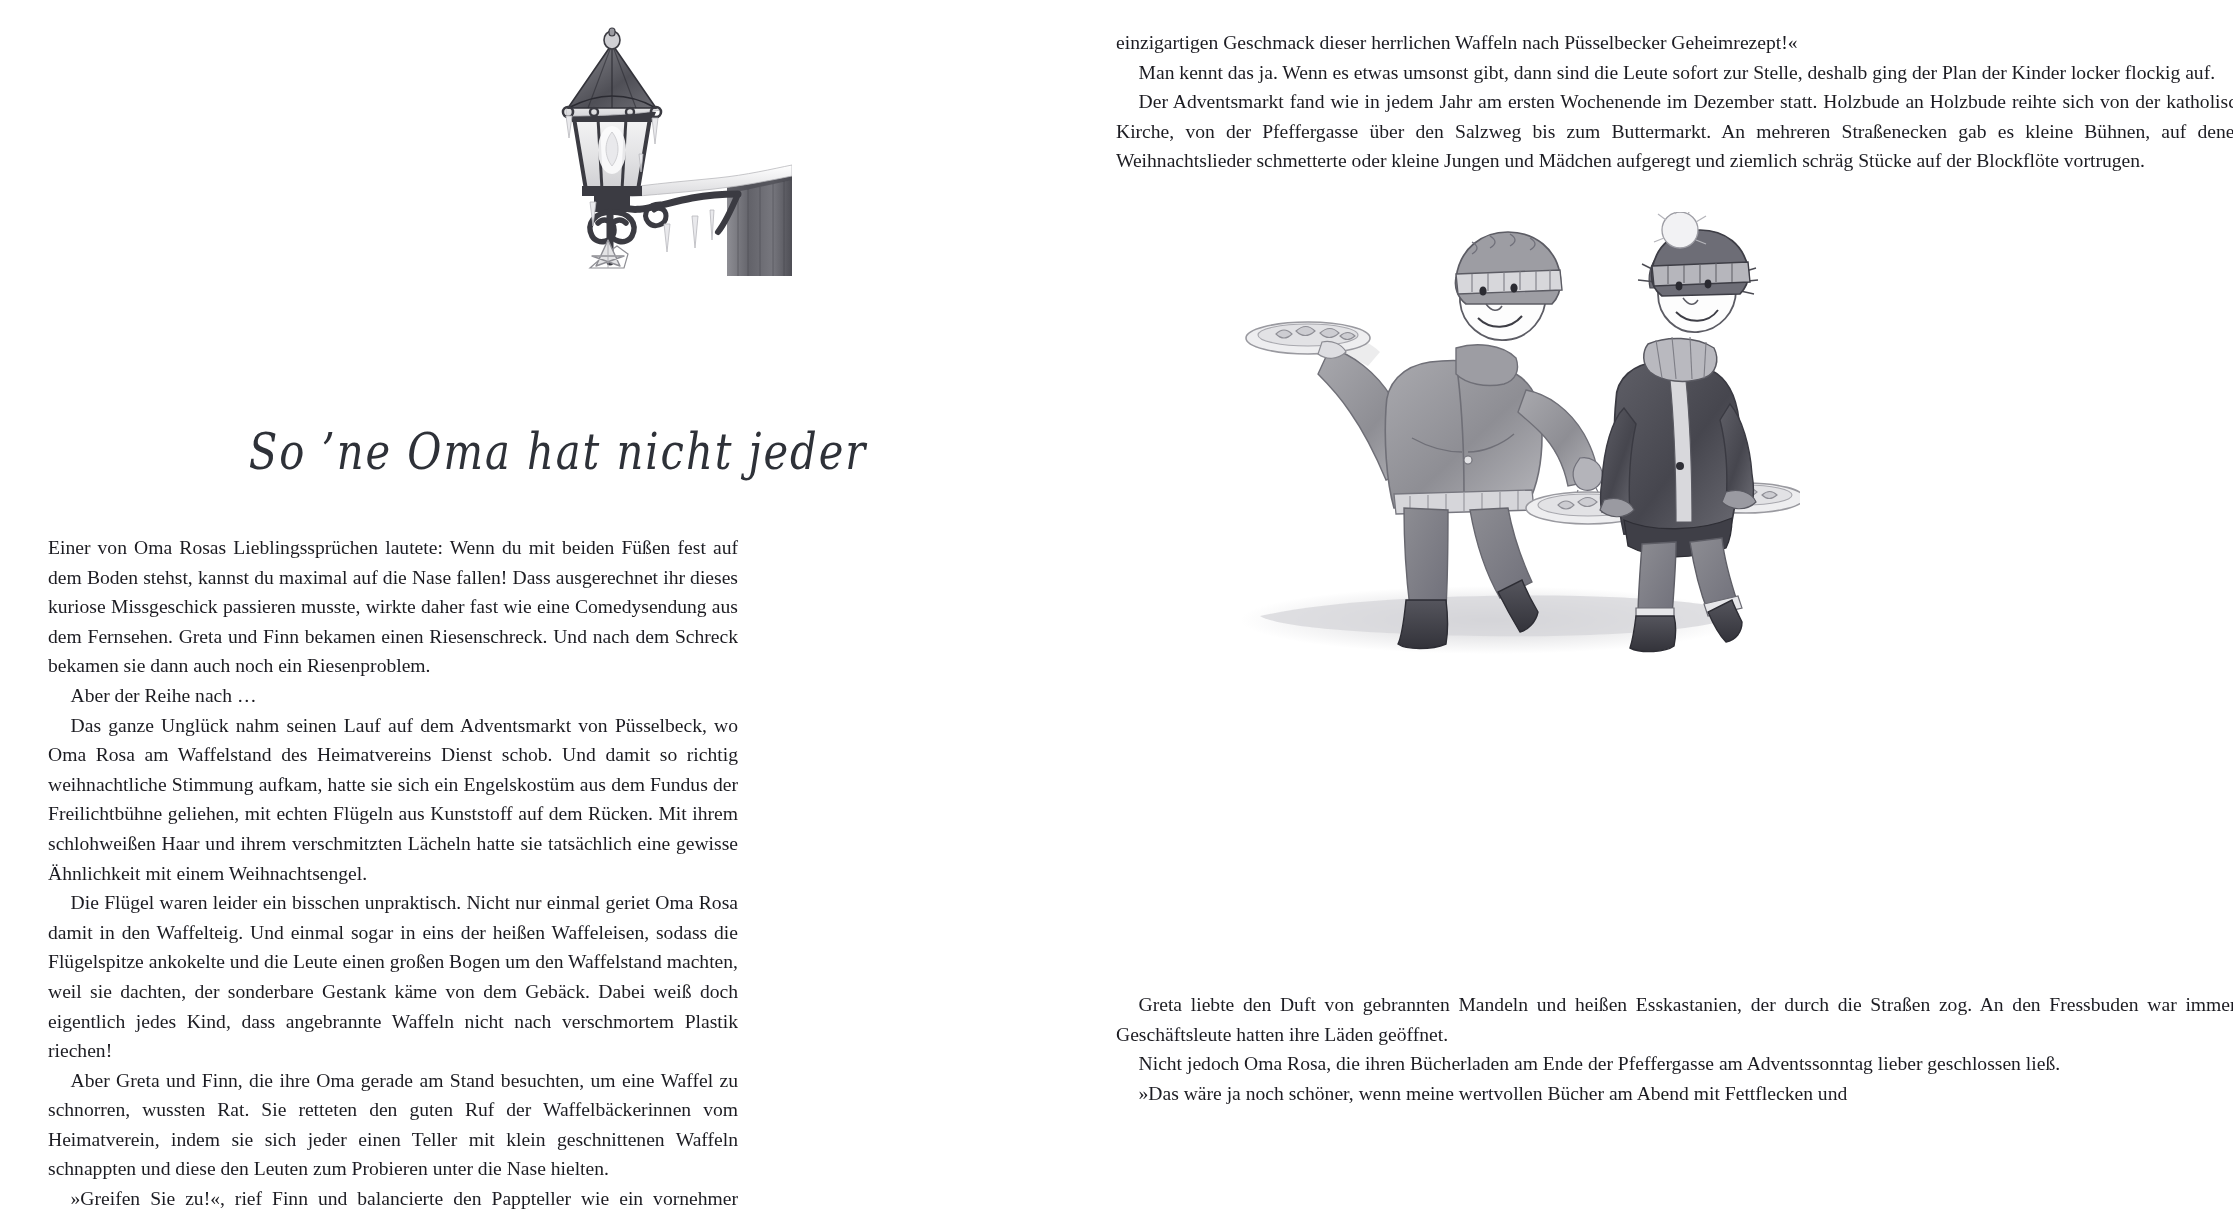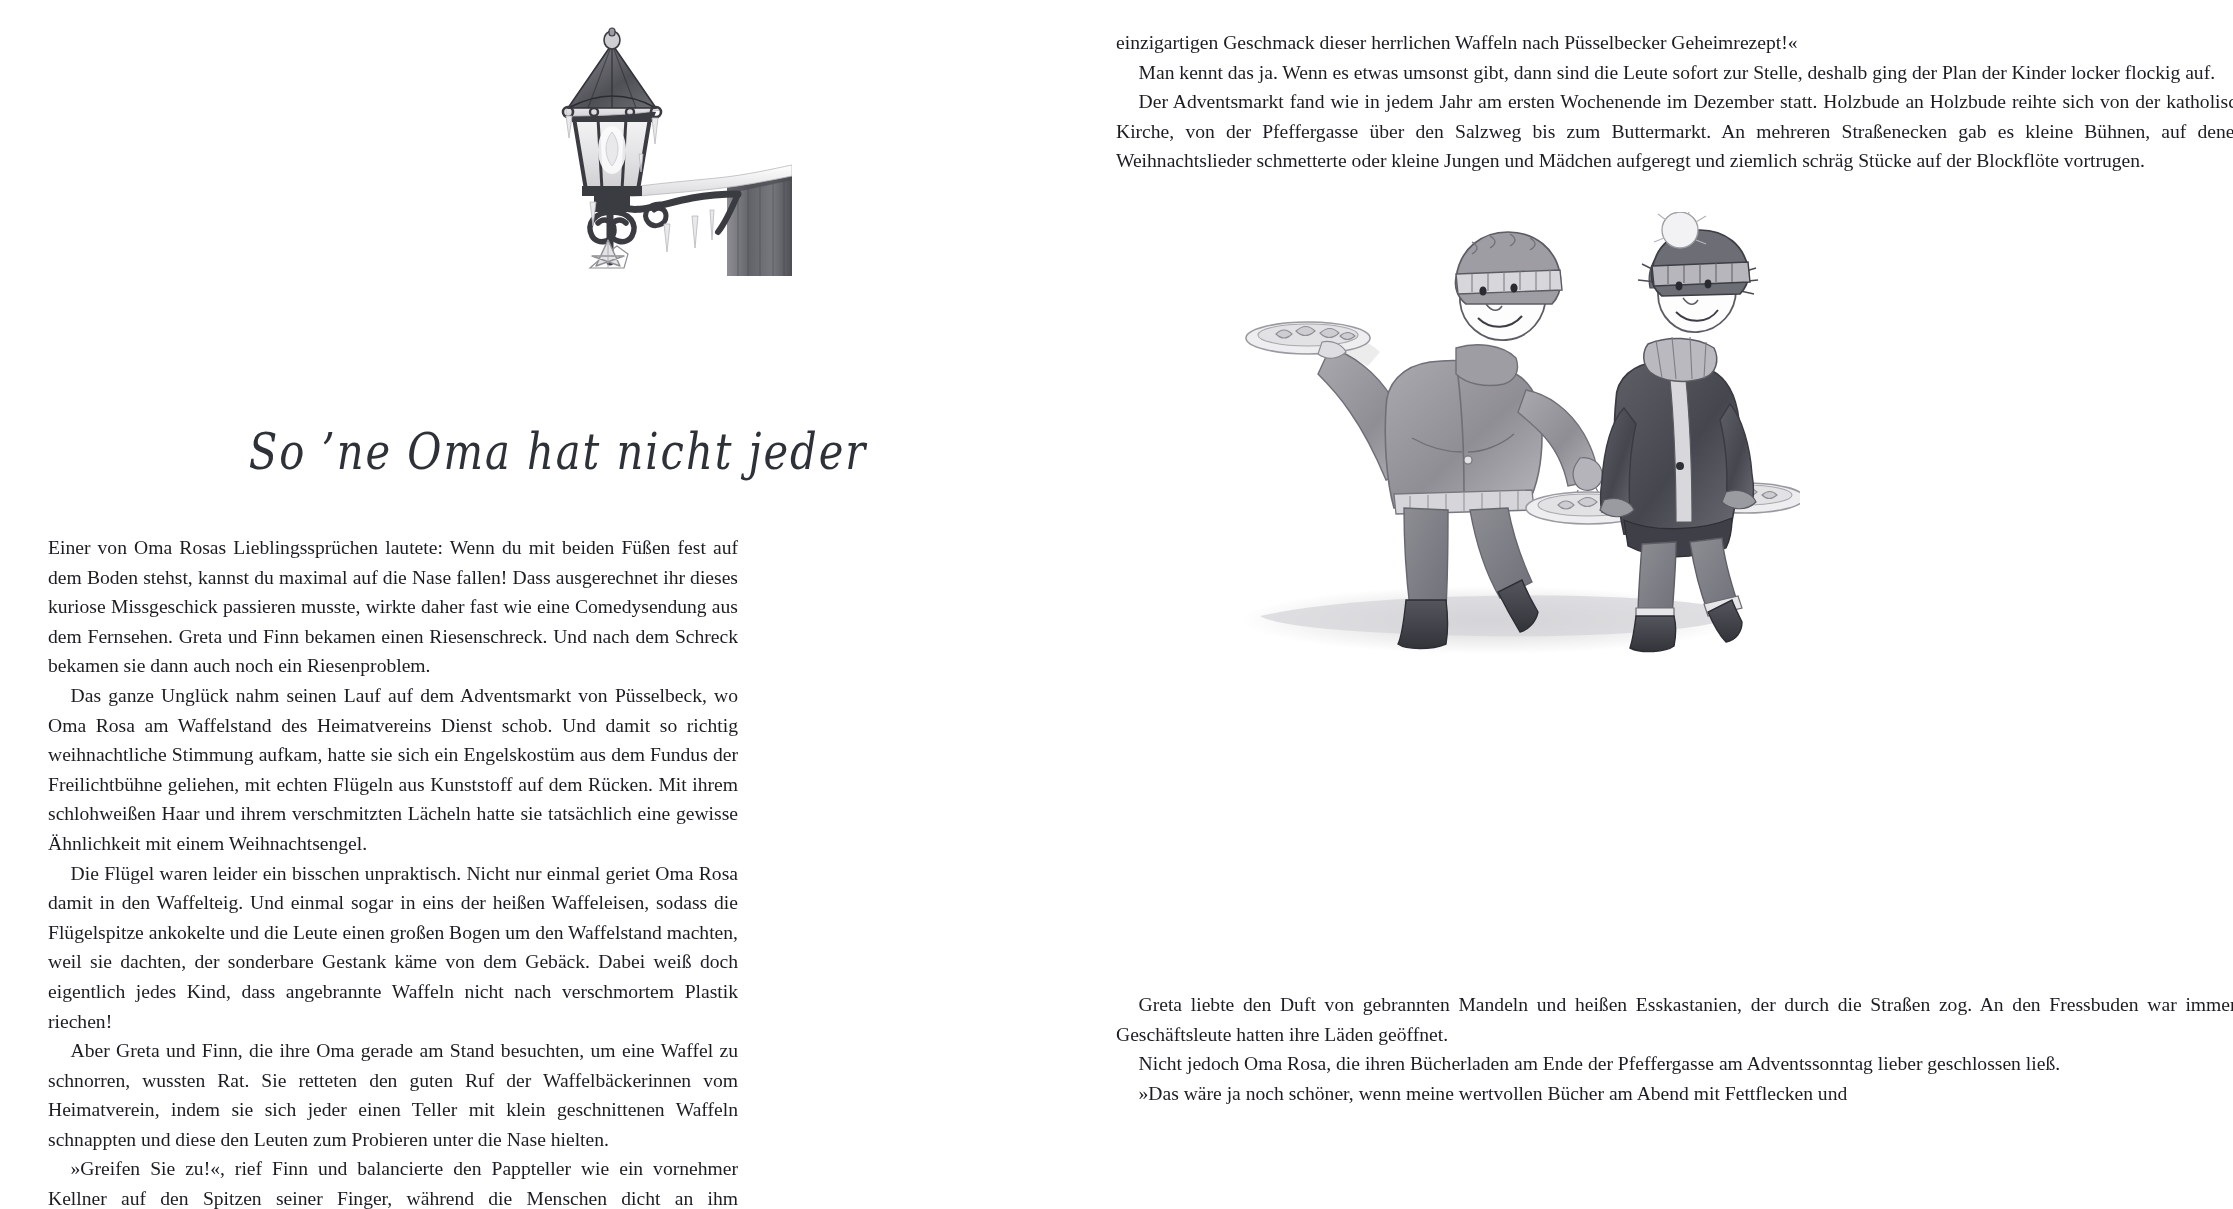--- a/index.html
+++ b/index.html
@@ -161,20 +161,21 @@
         </g>
       </svg>
     </div>
 
     <div class="chapter-title">
       <span class="t">So ’ne Oma hat nicht jeder</span>
     </div>
 
     <div class="col left-col">
       <p>Einer von Oma Rosas Lieblingssprüchen lautete: Wenn du mit beiden Füßen fest auf dem Boden stehst, kannst du maximal auf die Nase fallen! Dass ausgerechnet ihr dieses kuriose Missgeschick passieren musste, wirkte daher fast wie eine Comedysendung aus dem Fernsehen. Greta und Finn bekamen einen Riesenschreck. Und nach dem Schreck bekamen sie dann auch noch ein Riesenproblem.</p>
+      <p class="ind">Aber der Reihe nach …</p>
       <p class="ind">Das ganze Unglück nahm seinen Lauf auf dem Adventsmarkt von Püsselbeck, wo Oma Rosa am Waffelstand des Heimatvereins Dienst schob. Und damit so richtig weihnachtliche Stimmung aufkam, hatte sie sich ein Engelskostüm aus dem Fundus der Freilichtbühne geliehen, mit echten Flügeln aus Kunststoff auf dem Rücken. Mit ihrem schlohweißen Haar und ihrem verschmitzten Lächeln hatte sie tatsächlich eine gewisse Ähnlichkeit mit einem Weihnachtsengel.</p>
       <p class="ind">Die Flügel waren leider ein bisschen unpraktisch. Nicht nur einmal geriet Oma Rosa damit in den Waffelteig. Und einmal sogar in eins der heißen Waffeleisen, sodass die Flügelspitze ankokelte und die Leute einen großen Bogen um den Waffelstand machten, weil sie dachten, der sonderbare Gestank käme von dem Gebäck. Dabei weiß doch eigentlich jedes Kind, dass angebrannte Waffeln nicht nach verschmortem Plastik riechen!</p>
       <p class="ind">Aber Greta und Finn, die ihre Oma gerade am Stand besuchten, um eine Waffel zu schnorren, wussten Rat. Sie retteten den guten Ruf der Waffelbäckerinnen vom Heimatverein, indem sie sich jeder einen Teller mit klein geschnittenen Waffeln schnappten und diese den Leuten zum Probieren unter die Nase hielten.</p>
       <p class="ind">»Greifen Sie zu!«, rief Finn und balancierte den Pappteller wie ein vornehmer Kellner auf den Spitzen seiner Finger, während die Menschen dicht an ihm vorbeiströmten. »Kosten Sie den</p>
     </div>
   </div>
 
   <div class="page page-right">
 
     <div class="col rp right-top" style="left:0;top:28px;width:1385px;">

